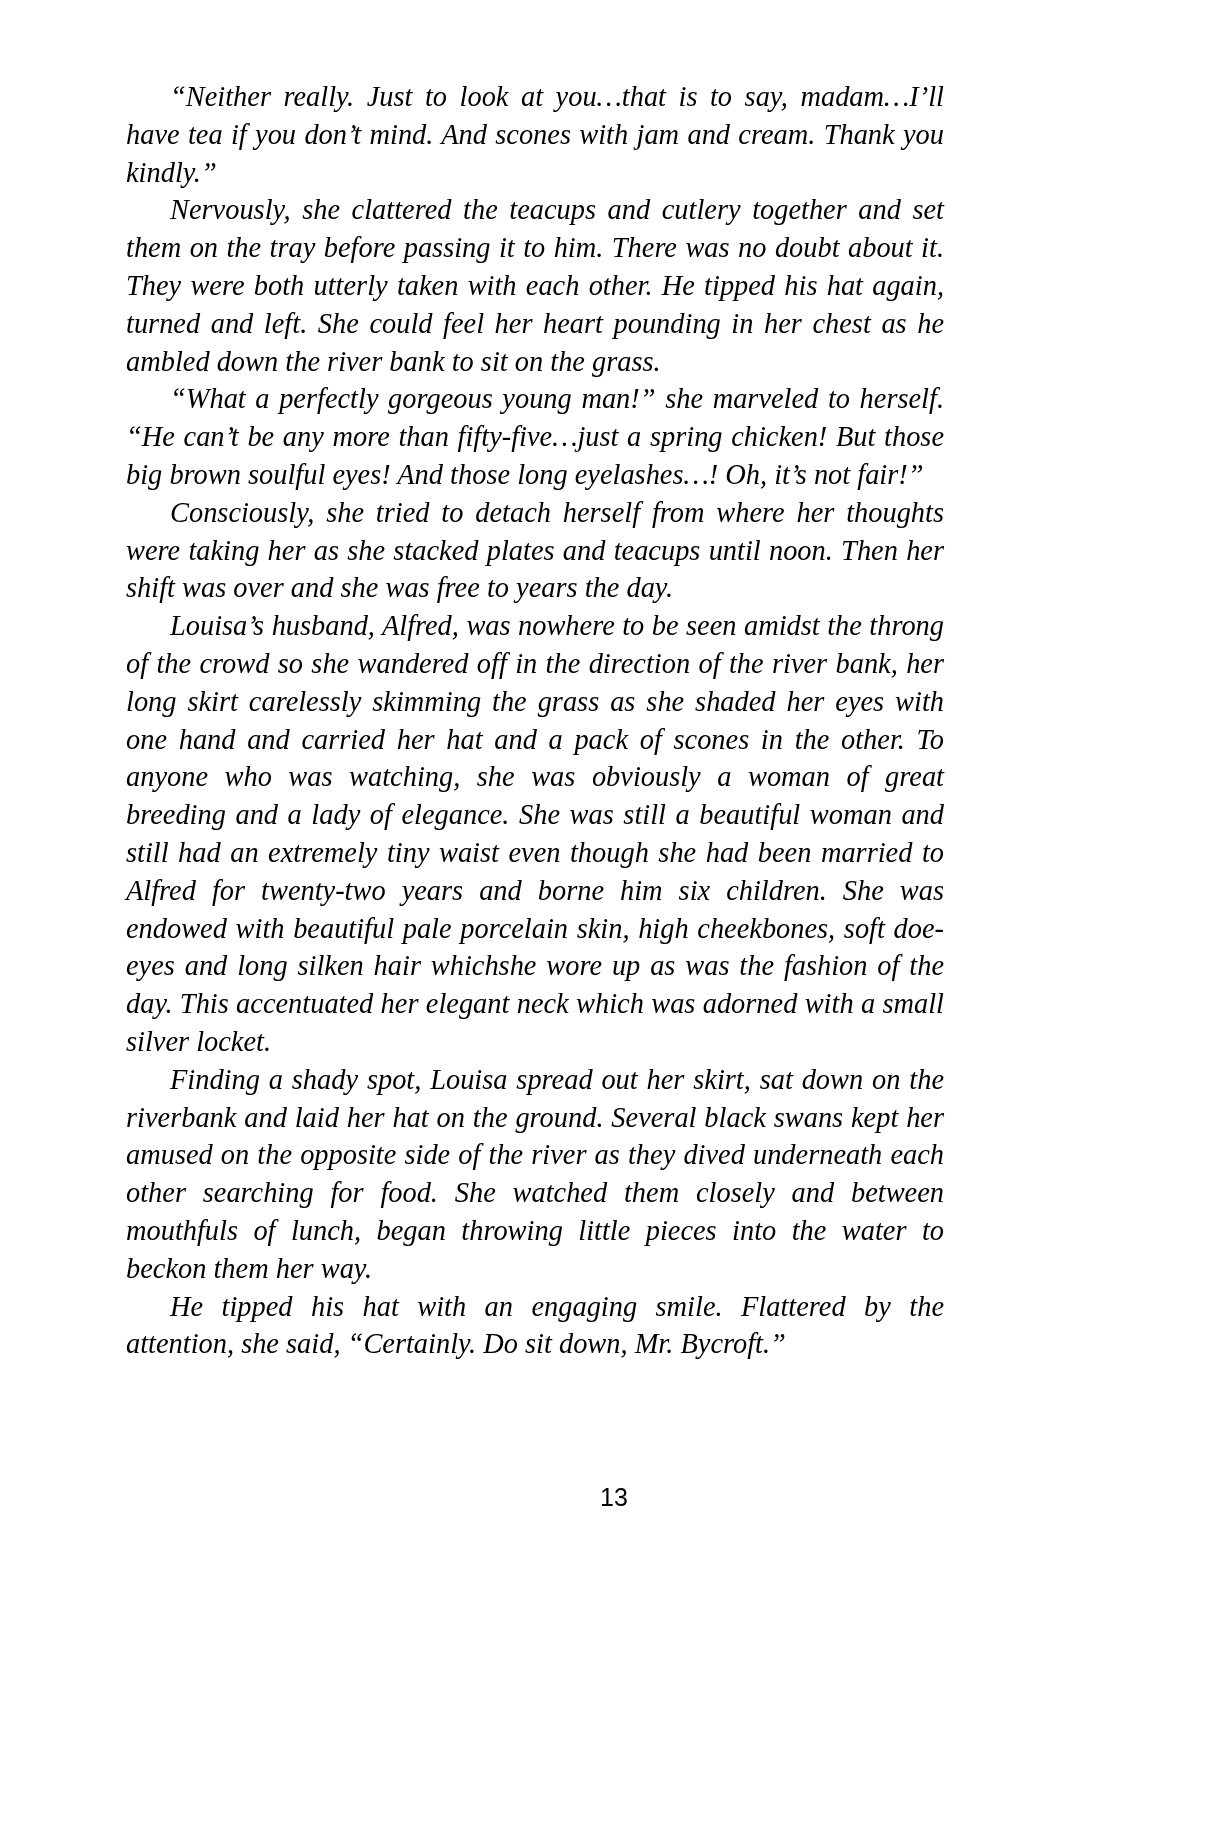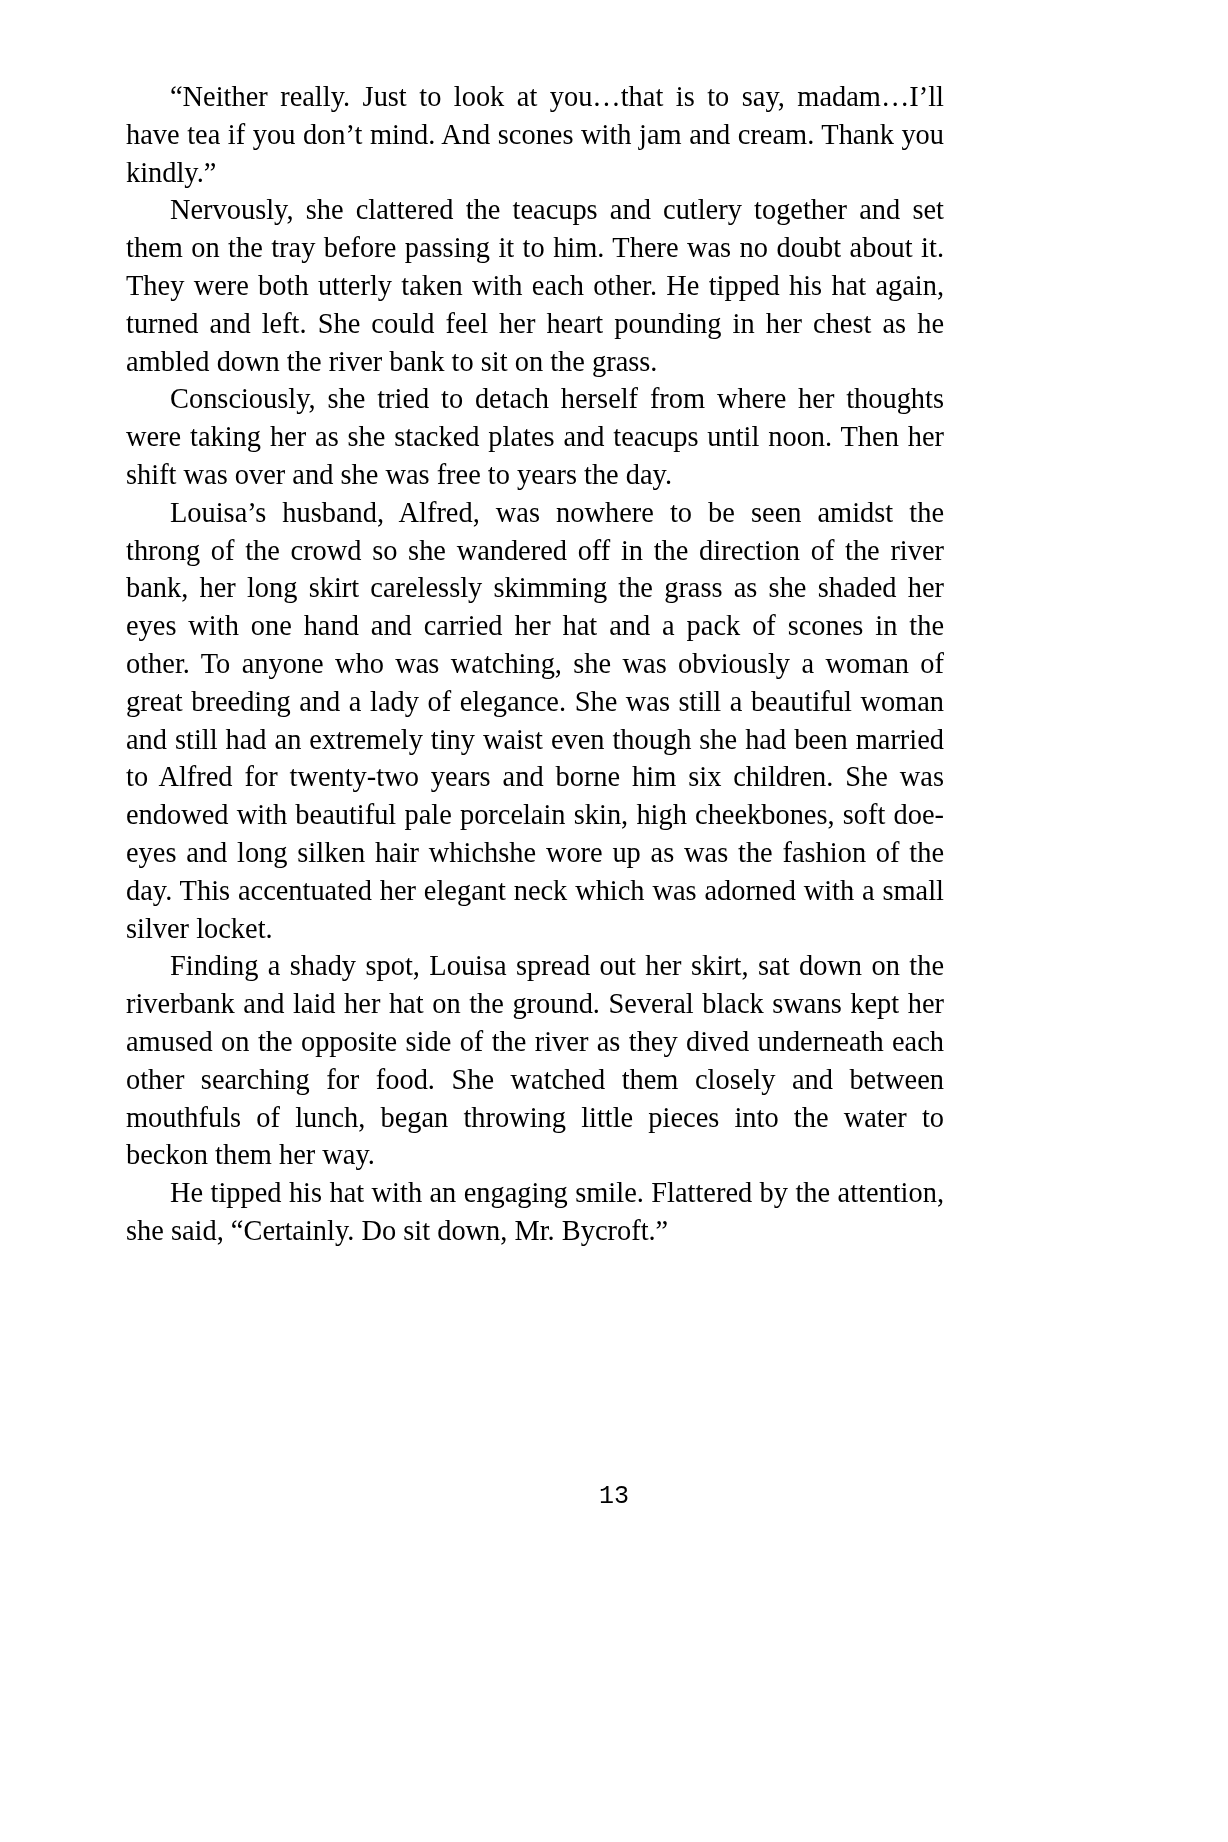--- a/index.html
+++ b/index.html
@@ -31,43 +31,45 @@
     padding: 0;
     text-align: justify;
     text-justify: inter-word;
     text-indent: 44px;
     font-size: 28.4px;
     line-height: 37.8px;
     letter-spacing: 0.0px;
     word-spacing: 0px;
     -webkit-hyphens: none;
     hyphens: none;
+    font-style: italic;
   }
   p.para:last-child {
     margin-bottom: 8px;
   }
   .page-number {
     position: absolute;
     left: 0;
     right: 0;
     top: 1482px;
     text-align: center;
     font-size: 25px;
     line-height: 30px;
-    font-family: Liberation Mono, monospace;
+    font-family: Liberation Sans, sans-serif;
   }
 </style>
 </head>
 <body>
 
 <div class="page">
 
   <div class="content">
     <p class="para">“Neither really. Just to look at you…that is to say, madam…I’ll have tea if you don’t mind. And scones with jam and cream. Thank you kindly.”</p>
     <p class="para">Nervously, she clattered the teacups and cutlery together and set them on the tray before passing it to him. There was no doubt about it. They were both utterly taken with each other. He tipped his hat again, turned and left. She could feel her heart pounding in her chest as he ambled down the river bank to sit on the grass.</p>
+    <p class="para">“What a perfectly gorgeous young man!” she marveled to herself. “He can’t be any more than fifty-five…just a spring chicken! But those big brown soulful eyes! And those long eyelashes…! Oh, it’s not fair!”</p>
     <p class="para">Consciously, she tried to detach herself from where her thoughts were taking her as she stacked plates and teacups until noon. Then her shift was over and she was free to years the day.</p>
     <p class="para">Louisa’s husband, Alfred, was nowhere to be seen amidst the throng of the crowd so she wandered off in the direction of the river bank, her long skirt carelessly skimming the grass as she shaded her eyes with one hand and carried her hat and a pack of scones in the other. To anyone who was watching, she was obviously a woman of great breeding and a lady of elegance. She was still a beautiful woman and still had an extremely tiny waist even though she had been married to Alfred for twenty-two years and borne him six children. She was endowed with beautiful pale porcelain skin, high cheekbones, soft doe-eyes and long silken hair whichshe wore up as was the fashion of the day. This accentuated her elegant neck which was adorned with a small silver locket.</p>
     <p class="para">Finding a shady spot, Louisa spread out her skirt, sat down on the riverbank and laid her hat on the ground. Several black swans kept her amused on the opposite side of the river as they dived underneath each other searching for food. She watched them closely and between mouthfuls of lunch, began throwing little pieces into the water to beckon them her way.</p>
     <p class="para">He tipped his hat with an engaging smile. Flattered by the attention, she said, “Certainly. Do sit down, Mr. Bycroft.”</p>
   </div>
 
   <div class="page-number">13</div>
 
 </div>
 

